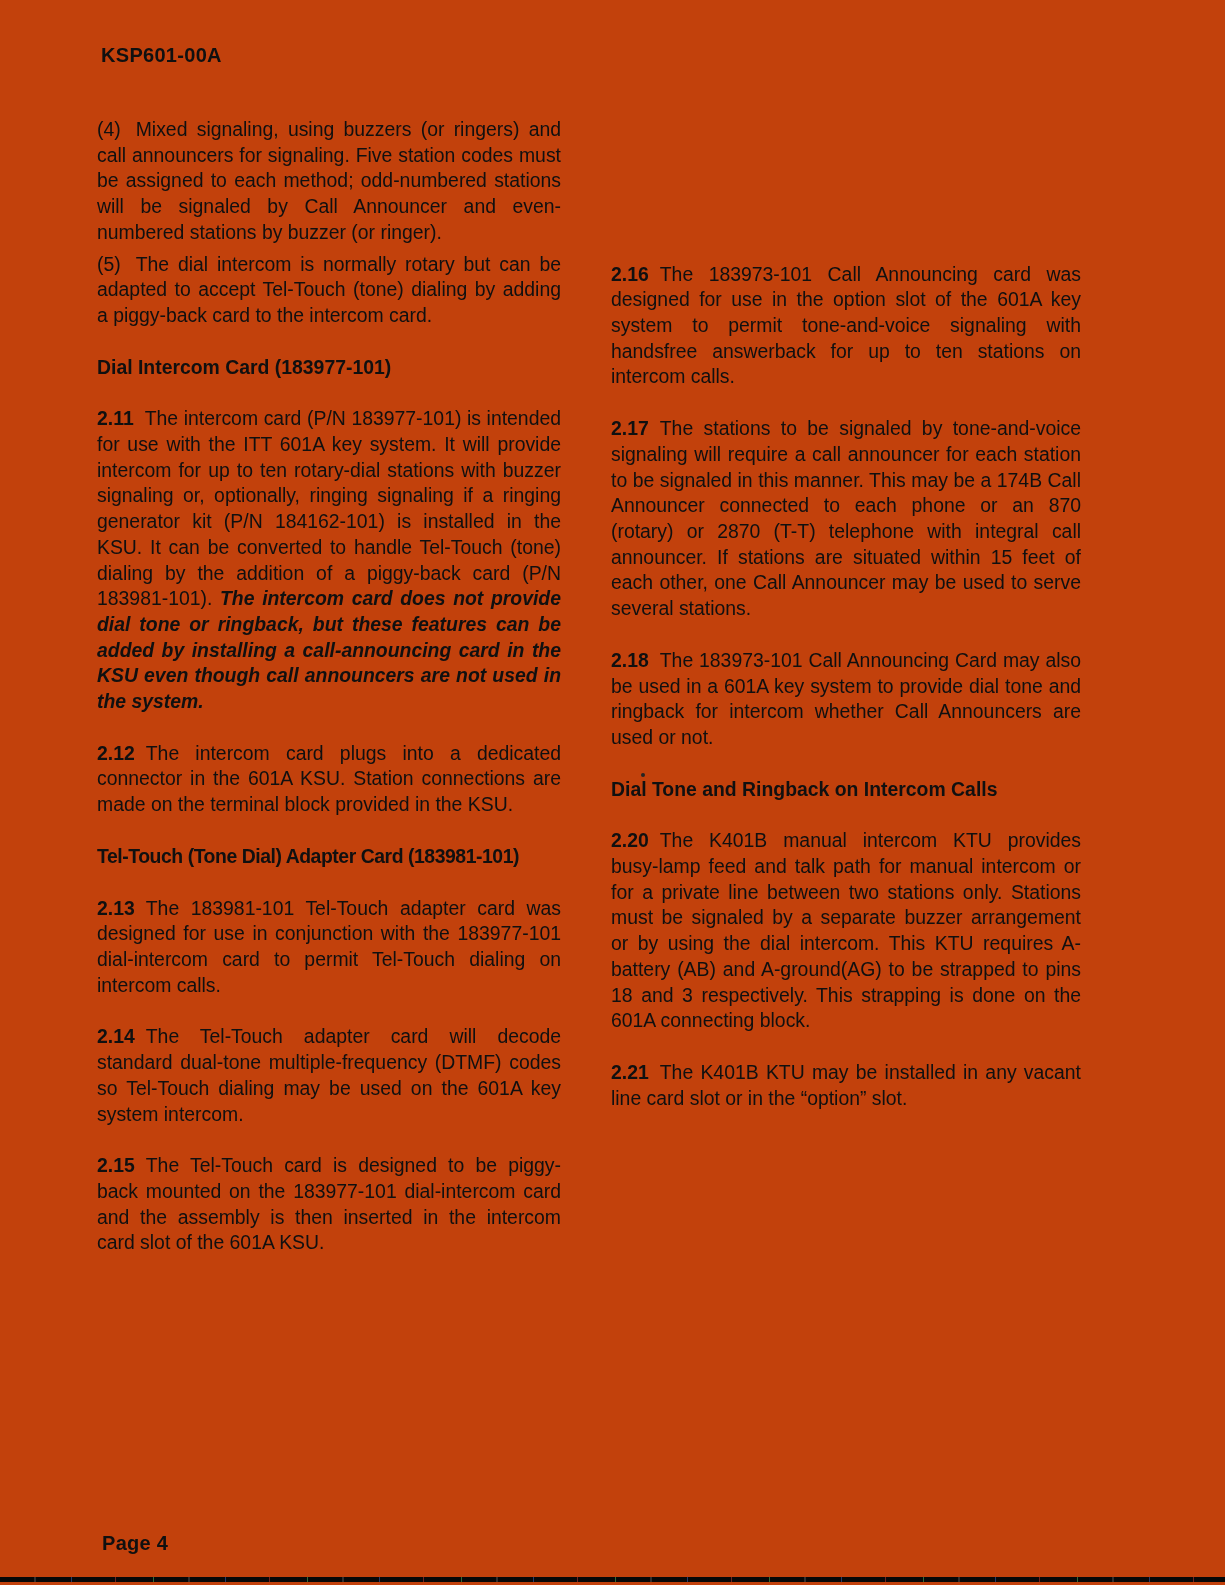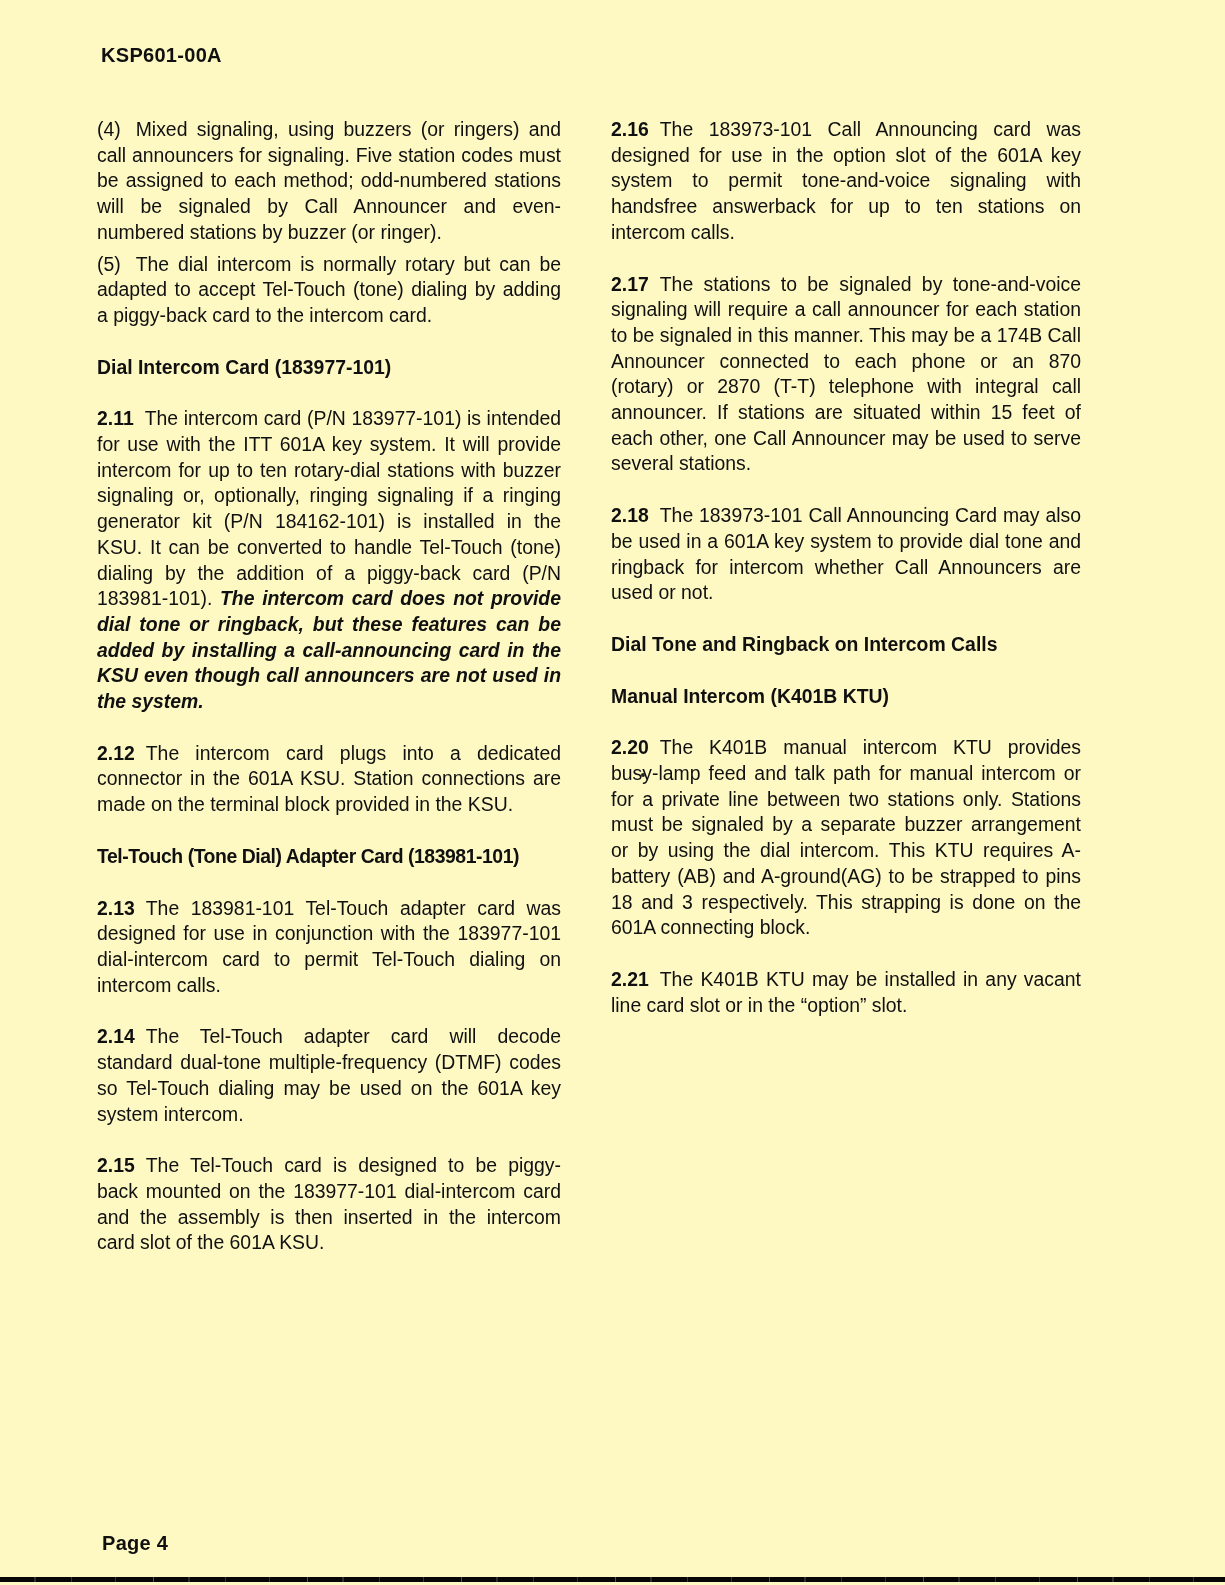--- a/index.html
+++ b/index.html
@@ -2,39 +2,40 @@
 <html><head>
 <meta charset="utf-8">
 <style>
   * { margin: 0; padding: 0; box-sizing: border-box; }
   html, body { background: #d9d9d9; }
   .page {
     position: relative;
     width: 1225px;
     height: 1585px;
     margin: 0 auto;
-    background: #fef9c3;
+    background: #c2410c;
     font-family: "Liberation Sans", sans-serif;
     color: #101010;
     overflow: hidden;
   }
   .doc-code {
     position: absolute;
     left: 101px;
     top: 44px;
     font-size: 20px;
     font-weight: 700;
     letter-spacing: 0.3px;
   }
   .columns {
     position: absolute;
     left: 97px;
     top: 117px;
     display: flex;
     gap: 50px;
+    align-items: center;
   }
   .col {
     width: 464px;
     font-size: 19.4px;
     line-height: 25.7px;
     text-align: justify;
   }
   .col.col-right { width: 470px; }
   .col > :first-child { margin-top: 0; }
   p.para { margin: 0 0 26px 0; }
@@ -111,21 +112,20 @@
 
       <p class="para"><span class="num">2.16</span><span>The 183973-101 Call Announcing card was designed for use in the option slot of the 601A key system to permit tone-and-voice signaling with handsfree answerback for up to ten stations on intercom calls.</span></p>
 
       <p class="para"><span class="num">2.17</span><span>The stations to be signaled by tone-and-voice signaling will require a call announcer for each station to be signaled in this manner. This may be a 174B Call Announcer connected to each phone or an 870 (rotary) or 2870 (T-T) telephone with integral call announcer. If stations are situated within 15 feet of each other, one Call Announcer may be used to serve several stations.</span></p>
 
       <p class="para"><span class="num">2.18</span><span>The 183973-101 Call Announcing Card may also be used in a 601A key system to provide dial tone and ringback for intercom whether Call Announcers are used or not.</span></p>
 
       <h3 class="sec">Dial Tone and Ringback on Intercom Calls</h3>
 
 
-      <h3 class="sec">Manual Intercom (K401B KTU)</h3>
 
       <p class="para"><span class="num">2.20</span><span>The K401B manual intercom KTU provides busy-lamp feed and talk path for manual intercom or for a private line between two stations only. Stations must be signaled by a separate buzzer arrangement or by using the dial intercom. This KTU requires A-battery (AB) and A-ground(AG) to be strapped to pins 18 and 3 respectively. This strapping is done on the 601A connecting block.</span></p>
 
       <p class="para"><span class="num">2.21</span><span>The K401B KTU may be installed in any vacant line card slot or in the “option” slot.</span></p>
 
     </div>
 
   </div>
 
   <div class="scan-dot"></div>

